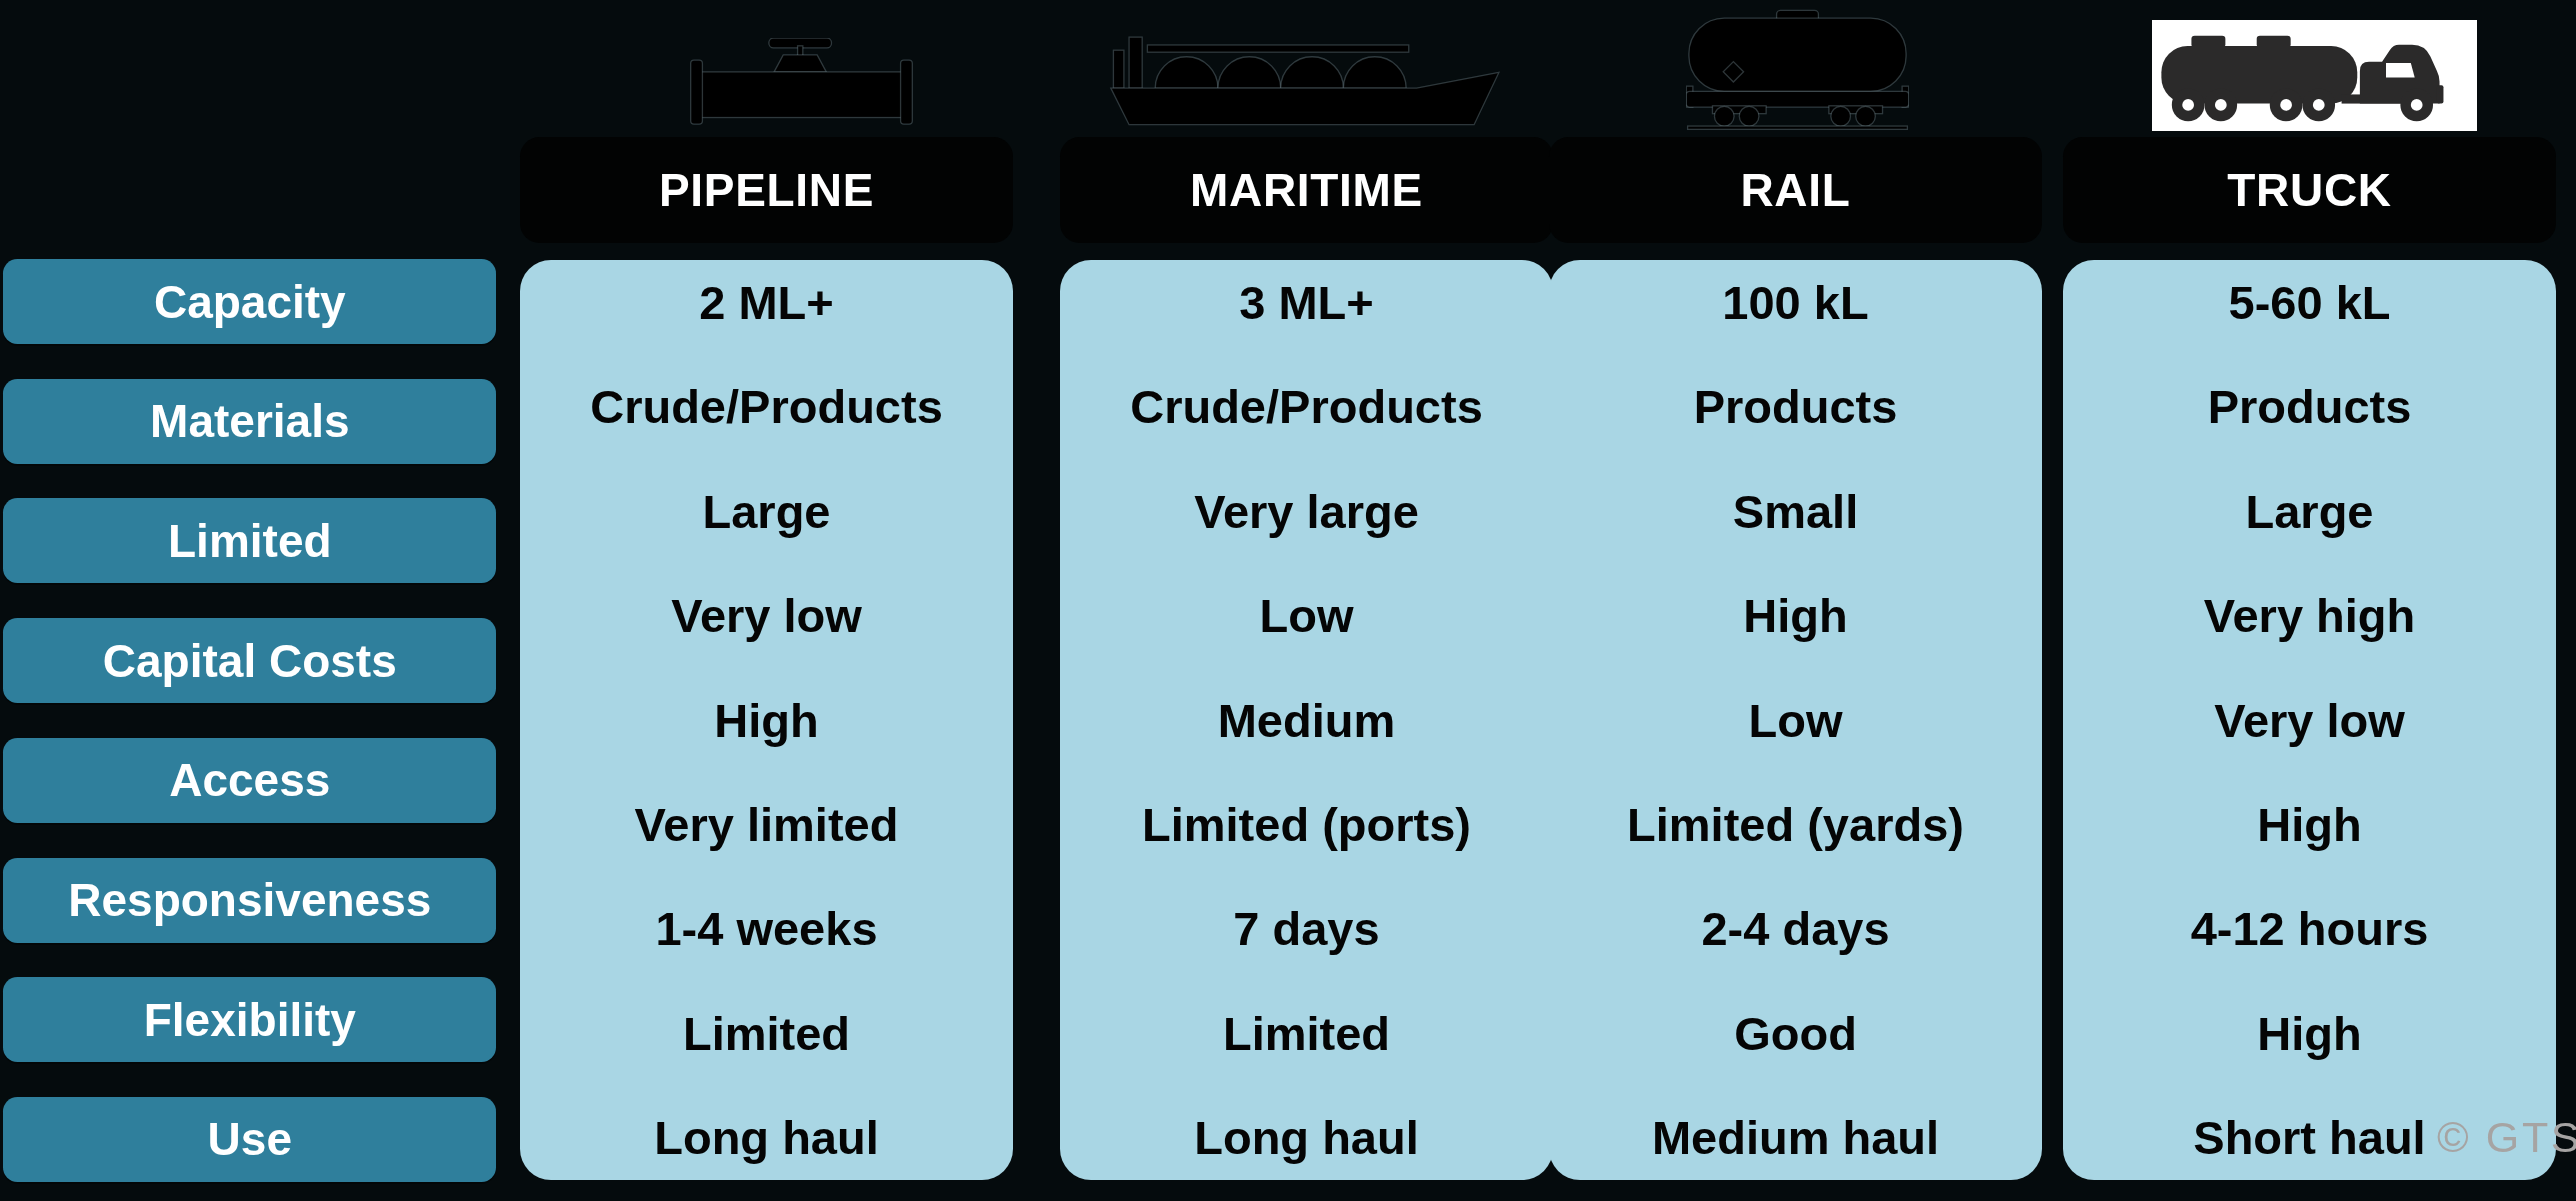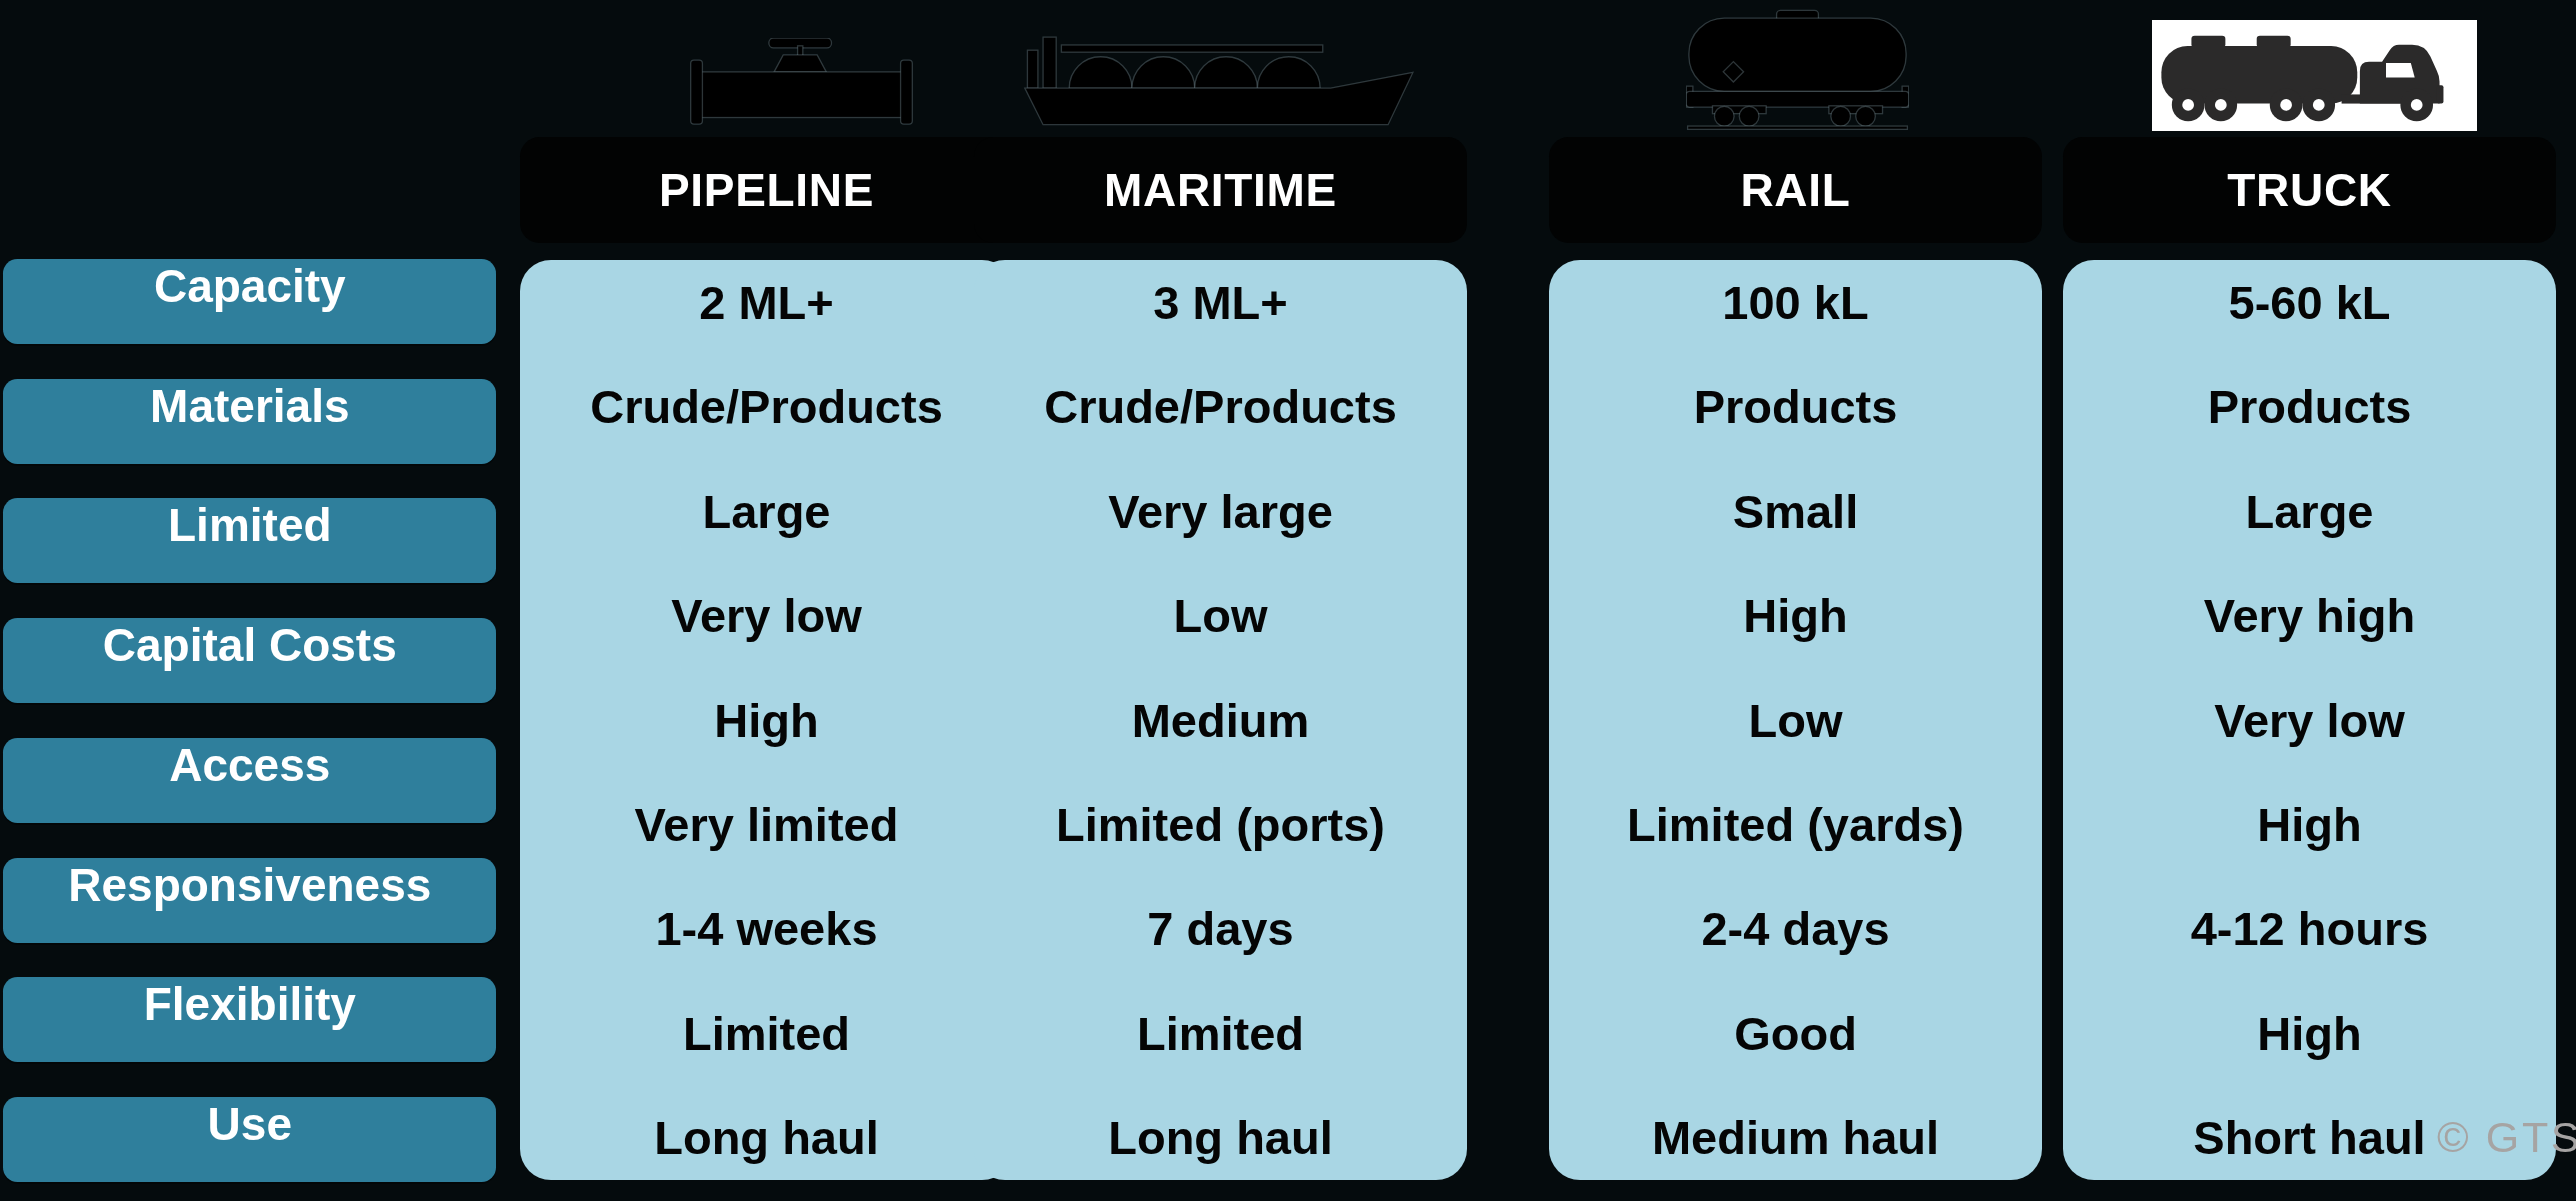--- a/index.html
+++ b/index.html
@@ -12,29 +12,29 @@
   }
   
   .labels{
     position:absolute;left:3.3px;top:259px;width:493px;height:923px;
     display:flex;flex-direction:column;justify-content:space-between;
   }
   .label-box{
     height:85px;width:100%;
     background:#2f7f9c;
     border-radius:14.4px;
-    display:flex;justify-content:center;
+    display:flex;align-items:center;justify-content:center;
     box-shadow:0 2px 0 rgba(0,0,0,0.35);
   }
   .label-box span{
     color:#ffffff;font-weight:700;font-size:46px;letter-spacing:0px;white-space:nowrap;
   }
   
   .column{position:absolute;top:0;width:493px;height:1201px;}
-  .col-0{left:520px;} .col-1{left:974px;text-align:right;} .col-2{left:1549px;} .col-3{left:2063px;}
+  .col-0{left:520px;} .col-1{left:1060px;text-align:right;} .col-2{left:1549px;} .col-3{left:2063px;}
   .header-bar{
     position:absolute;top:137px;left:0;width:493px;height:106px;
     background:#020303;border-radius:19.6px;
     display:flex;align-items:center;justify-content:center;
   }
   .header-bar span{
     color:#ffffff;font-weight:700;font-size:46px;letter-spacing:0.7px;white-space:nowrap;
   }
   .panel{
     position:absolute;top:260px;left:0;width:493px;height:920px;

